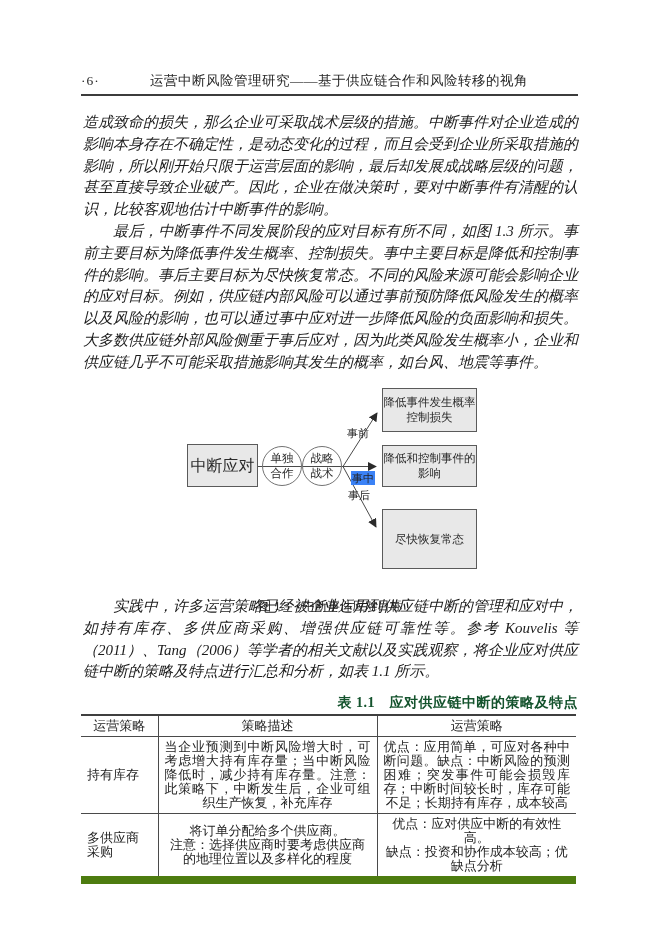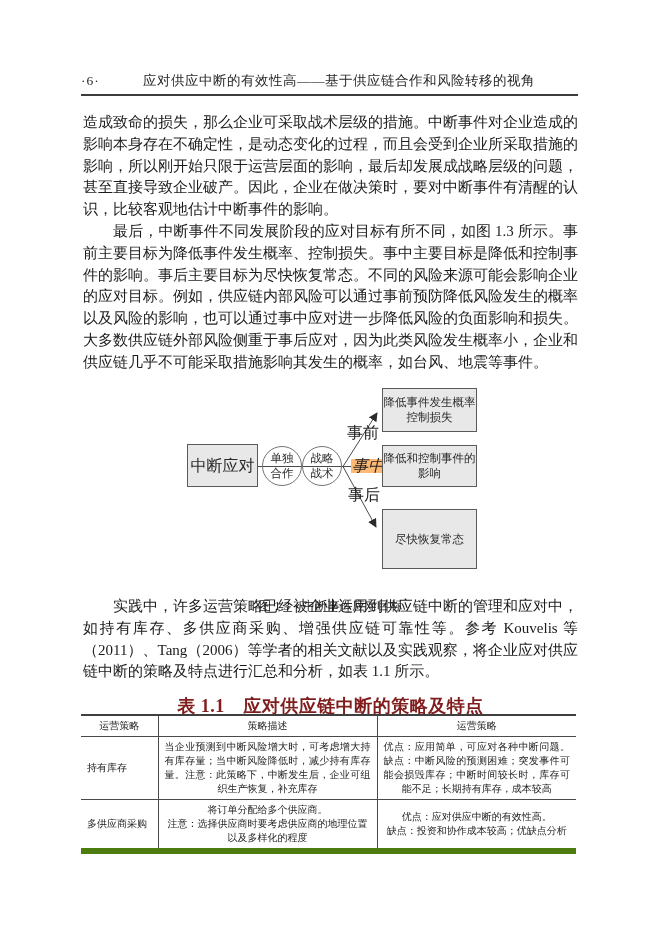--- a/index.html
+++ b/index.html
@@ -11,21 +11,21 @@
   .running-head{
     position:absolute;left:81px;top:72px;width:497px;display:flex;align-items:baseline;
     font-size:13.5px;color:#262626;
   }
   .page-num{flex:0 0 auto;letter-spacing:1px;}
   .head-title{flex:1 1 auto;text-align:center;letter-spacing:.5px;}
   .head-rule{position:absolute;left:81px;top:94px;width:497px;height:2px;background:#3c3c3c;}
   
   .bodyblock{
     position:absolute;left:83px;width:495px;
-    font-size:15px;line-height:21.8px;text-align:justify;text-justify:inter-ideograph;
+    font-size:15px;line-height:21.8px;text-align:justify;text-justify:inter-ideograph;font-style:italic;
   }
   .bodyblock p{margin:0;}
   .indent{text-indent:2em;}
   #paras{top:112px;}
   #para3{top:596px;}
   
   .figure{position:absolute;left:0;top:380px;width:661px;height:178px;}
   .figure svg{position:absolute;left:0;top:0;}
   .fbox{
     position:absolute;background:#e8e8e8;border:1px solid #5a5a5a;
@@ -37,57 +37,57 @@
   .fbox-b{left:382px;top:65px;width:95px;height:42px;}
   .fbox-c{left:382px;top:129px;width:95px;height:60px;}
   .fcircle{
     position:absolute;width:40px;height:40px;border:1px solid #737373;border-radius:50%;
     display:flex;align-items:center;justify-content:center;text-align:center;
     font-size:11.5px;line-height:15.5px;color:#2a2a2a;white-space:pre-line;box-sizing:border-box;
     background:transparent;
   }
   .fcircle-1{left:262px;top:66px;}
   .fcircle-2{left:302px;top:66px;}
-  .flabel{position:absolute;font-size:16px;color:#222;line-height:14px;}
+  .flabel{position:absolute;font-size:11px;color:#222;line-height:14px;}
   .flabel-before{left:347px;top:46px;}
-  .flabel-during{left:351px;top:79px;background:#fdba74;padding:0 1px;font-style:italic;}
+  .flabel-during{left:351px;top:91px;background:#3b82f6;padding:0 1px;}
   .flabel-after{left:348px;top:108px;}
   .fig-caption{
     position:absolute;left:83px;top:562px;width:495px;text-align:center;
     font-size:12.5px;color:#222;margin-top:36px;
   }
   
   .tbl-title{
-    position:absolute;left:83px;top:694px;width:495px;text-align:center;
-    font-size:18px;font-weight:bold;color:#7f1d1d;letter-spacing:.5px;
+    position:absolute;left:83px;top:694px;width:495px;text-align:right;
+    font-size:14px;font-weight:bold;color:#14532d;letter-spacing:.5px;
   }
   table.strategy{
     position:absolute;left:81px;top:714px;width:495px;border-collapse:collapse;
-    border-top:2px solid #3f3f3f;border-bottom:6px solid #4d7c0f;
-    font-size:10px;line-height:14px;color:#242424;table-layout:fixed;
+    border-top:2px solid #3f3f3f;border-bottom:8px solid #4d7c0f;
+    font-size:13px;line-height:14px;color:#242424;table-layout:fixed;
   }
   table.strategy th{
     font-weight:normal;text-align:center;vertical-align:middle;height:18px;padding:1px 2px;
     border-bottom:1px solid #4a4a4a;
   }
   table.strategy td{vertical-align:middle;padding:3px 6px;}
   table.strategy .vline{border-left:1px solid #4a4a4a;}
   table.strategy tr.rowsep td{border-bottom:1px solid #4a4a4a;}
   td.c-strategy{padding:3px 2px;}
   td.c-just{text-align:justify;text-align-last:center;text-justify:inter-ideograph;}
   td.c-center{text-align:center;white-space:pre-line;}
 </style>
 </head>
 <body>
 
 <div class="page">
 
   <div class="running-head">
     <span class="page-num">·6·</span>
-    <span class="head-title">应对供应中断的有效性高——基于供应链合作和风险转移的视角</span>
+    <span class="head-title">运营中断风险管理研究——基于供应链合作和风险转移的视角</span>
   </div>
   <div class="head-rule"></div>
 
   <div class="bodyblock" id="paras">
     <p>造成致命的损失，那么企业可采取战术层级的措施。中断事件对企业造成的影响本身存在不确定性，是动态变化的过程，而且会受到企业所采取措施的影响，所以刚开始只限于运营层面的影响，最后却发展成战略层级的问题，甚至直接导致企业破产。因此，企业在做决策时，要对中断事件有清醒的认识，比较客观地估计中断事件的影响。</p>
     <p class="indent">最后，中断事件不同发展阶段的应对目标有所不同，如图 1.3 所示。事前主要目标为降低事件发生概率、控制损失。事中主要目标是降低和控制事件的影响。事后主要目标为尽快恢复常态。不同的风险来源可能会影响企业的应对目标。例如，供应链内部风险可以通过事前预防降低风险发生的概率以及风险的影响，也可以通过事中应对进一步降低风险的负面影响和损失。大多数供应链外部风险侧重于事后应对，因为此类风险发生概率小，企业和供应链几乎不可能采取措施影响其发生的概率，如台风、地震等事件。</p>
   </div>
 
   <div class="figure">
     <svg width="661" height="178" viewBox="0 0 661 178">

